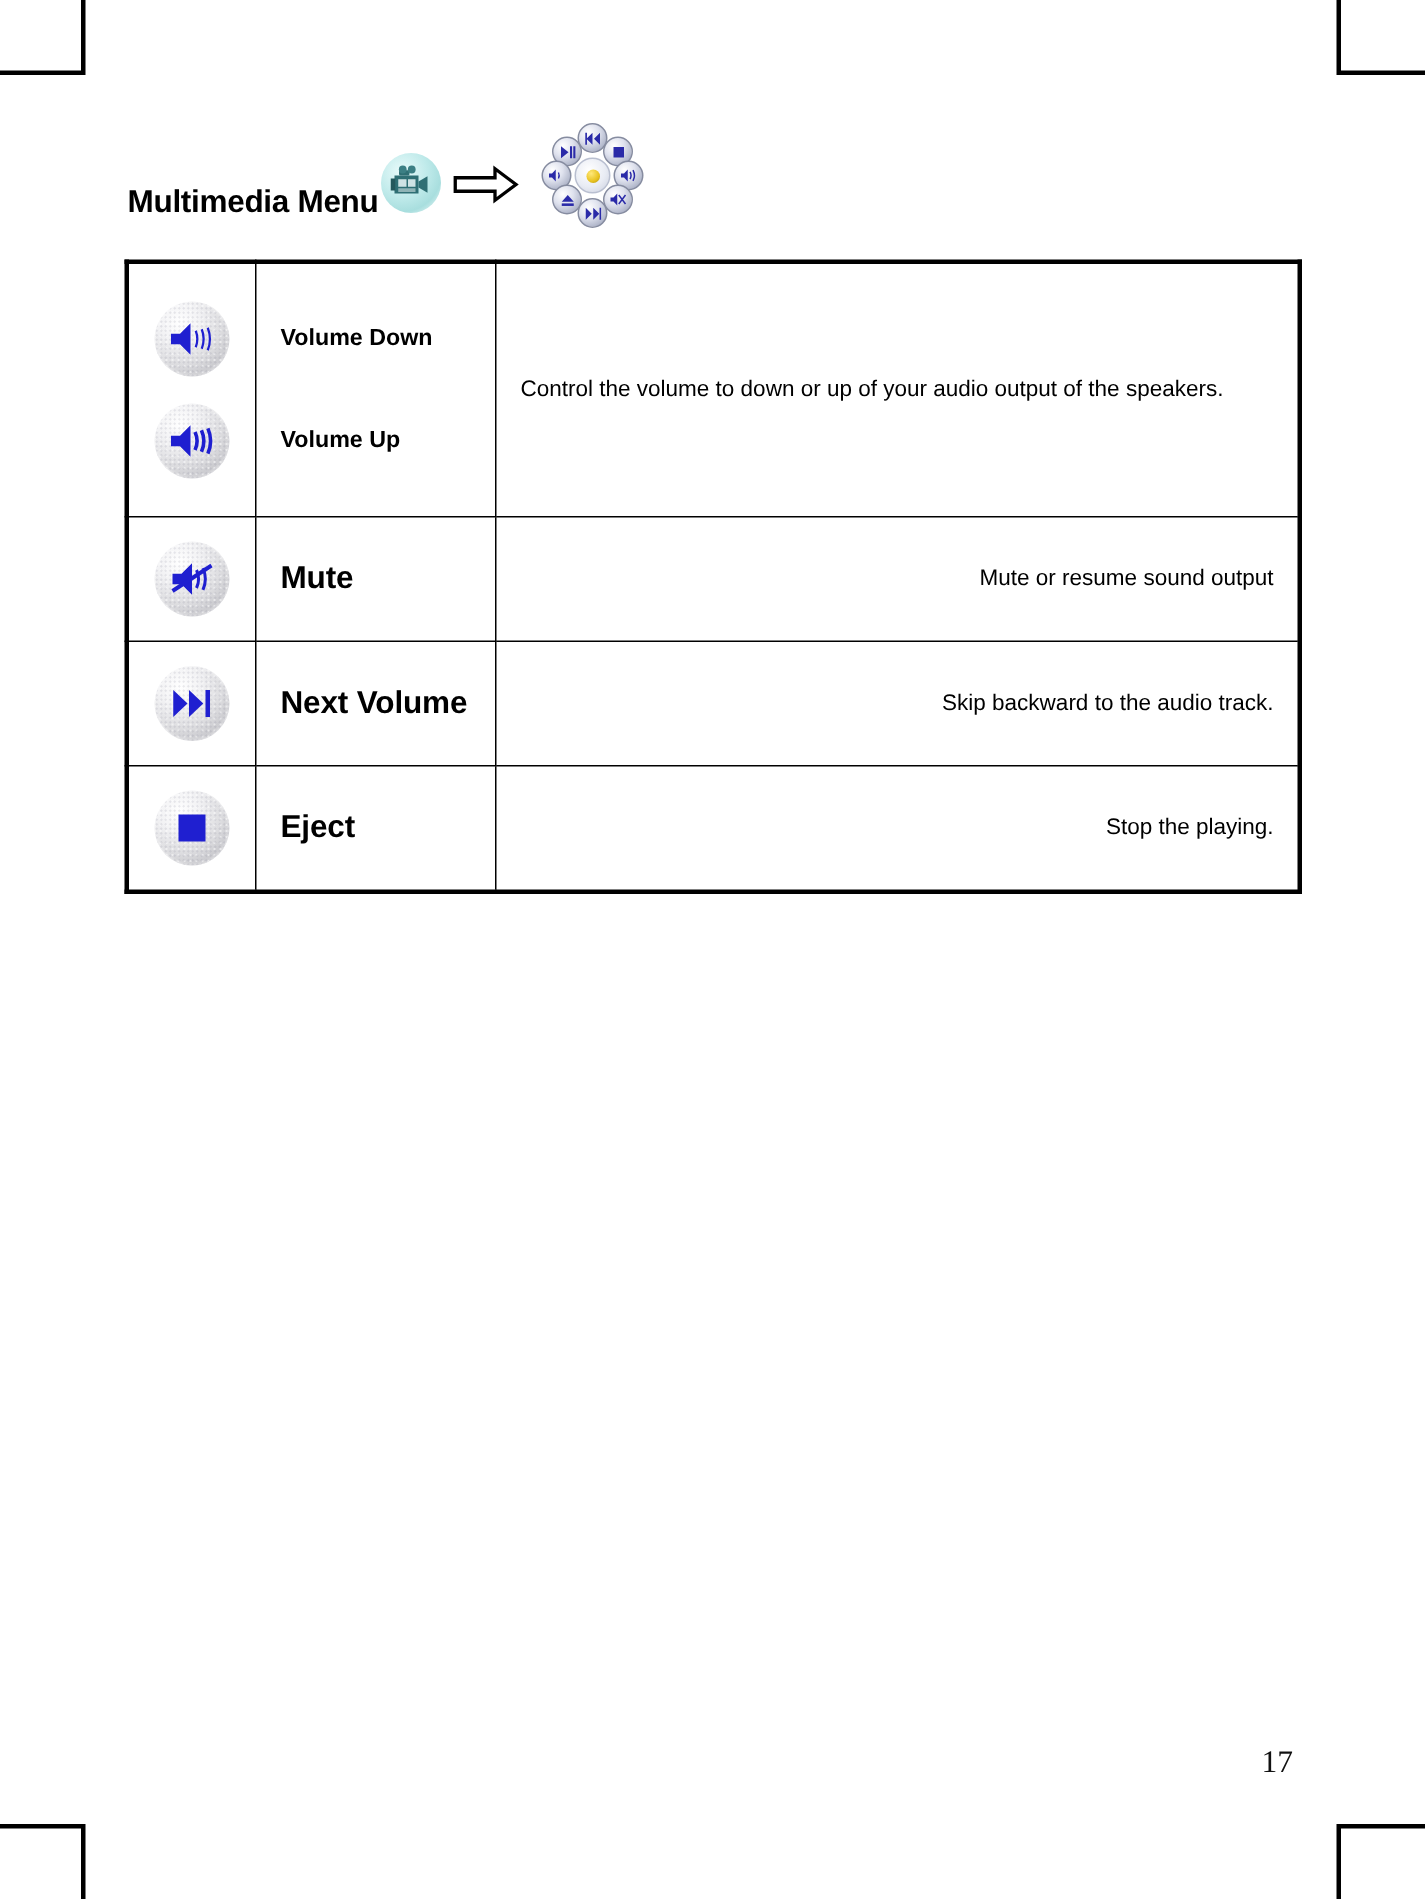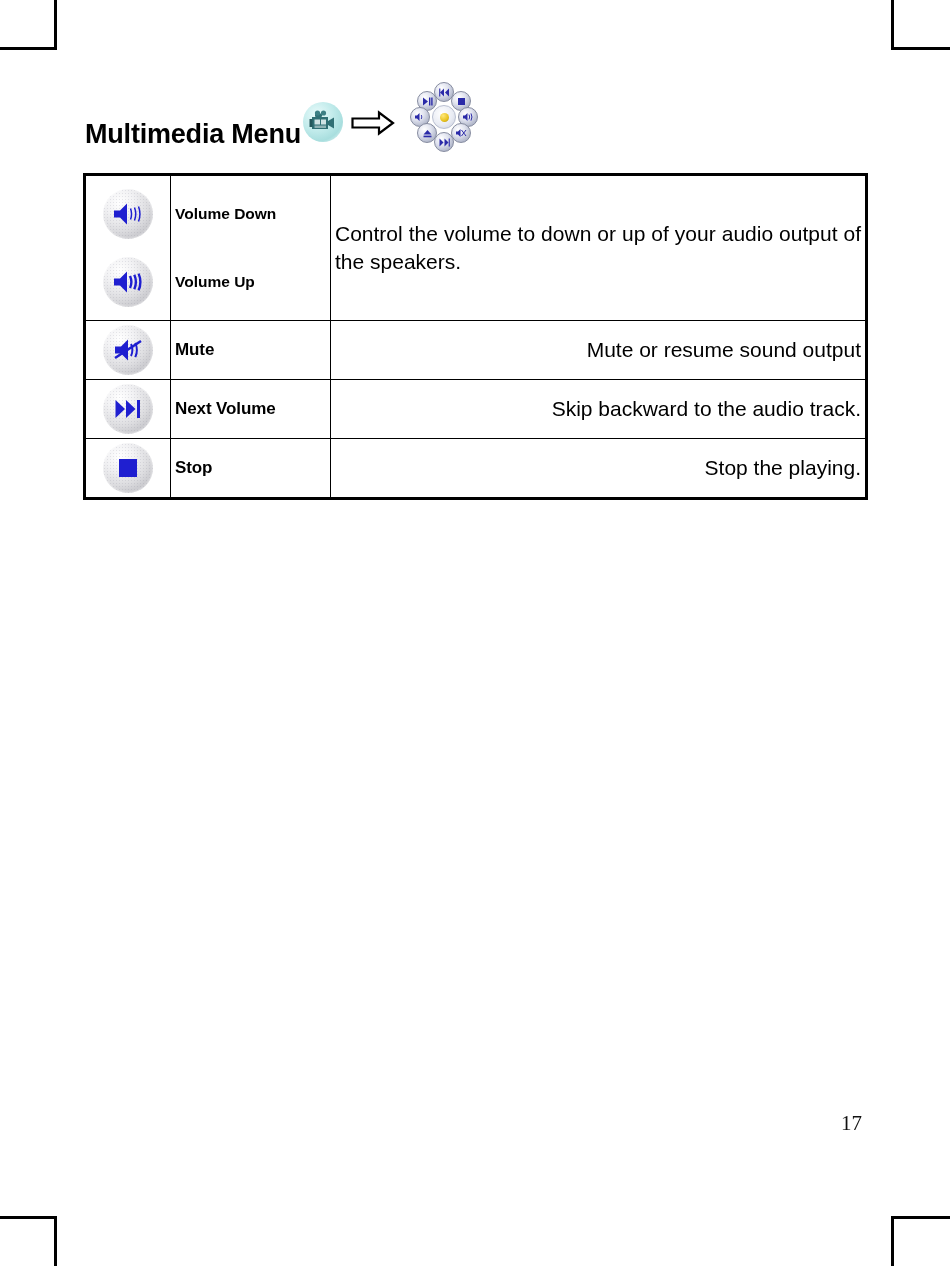--- a/index.html
+++ b/index.html
@@ -31,21 +31,21 @@
   
   .heading-row {
     position: absolute;
     left: 85px;
     top: 88px;
     display: flex;
     align-items: center;
     height: 66px;
   }
   .heading-title {
-    font-size: 27px;
+    font-size: 21px;
     font-weight: bold;
     letter-spacing: -0.2px;
     white-space: nowrap;
     line-height: 1;
     position: relative;
     top: 13px;
   }
 
   
   .camcorder-icon {
@@ -114,38 +114,38 @@
     left: 83px;
     top: 173px;
     width: 782px;
     border-collapse: collapse;
     border: 3px solid #000000;
     table-layout: fixed;
   }
   .spec-table td {
     border: 1px solid #000000;
     vertical-align: middle;
-    padding: 4px;
+    padding: 16px;
   }
   .col-icon  { width: 86px; }
   .col-label { width: 160px; }
   .col-desc  { width: 536px; }
 
   .icon-cell {
     text-align: center;
     padding: 7px 0;
   }
   .label-cell {
-    font-size: 17px;
+    font-size: 21px;
     font-weight: bold;
     padding: 4px 6px 4px 8px;
     letter-spacing: -0.1px;
   }
   .desc-cell {
-    font-size: 21px;
+    font-size: 15px;
     padding: 6px 5px 6px 5px;
     line-height: 1.32;
     text-align: justify;
     text-justify: inter-word;
   }
   .desc-cell.plain { text-align: right; }
 
   
   .btn-icon {
     width: 50px;
@@ -189,21 +189,21 @@
     display: flex;
     align-items: center;
     font-size: 15.5px;
     font-weight: bold;
   }
 
   
   .page-number {
     position: absolute;
     left: 841px;
-    top: 1111px;
+    top: 1162px;
     font-size: 21px;
     font-family: "Liberation Serif", serif;
     color: #111111;
   }
 </style>
 </head>
 <body>
 
 <div class="crop-mark crop-tl"></div>
 <div class="crop-mark crop-tr"></div>
@@ -368,21 +368,21 @@
 
 
     <tr>
       <td class="icon-cell">
         <span class="btn-icon">
           <svg width="22" height="22" viewBox="0 0 22 22">
             <rect x="2" y="2" width="18" height="18" fill="#1f1fd0"></rect>
           </svg>
         </span>
       </td>
-      <td class="label-cell">Stop</td>
+      <td class="label-cell">Eject</td>
       <td class="desc-cell plain">Stop the playing.</td>
     </tr>
 
 
   </tbody>
 </table>
 
 <div class="page-number">17</div>
 
 </body></html>

